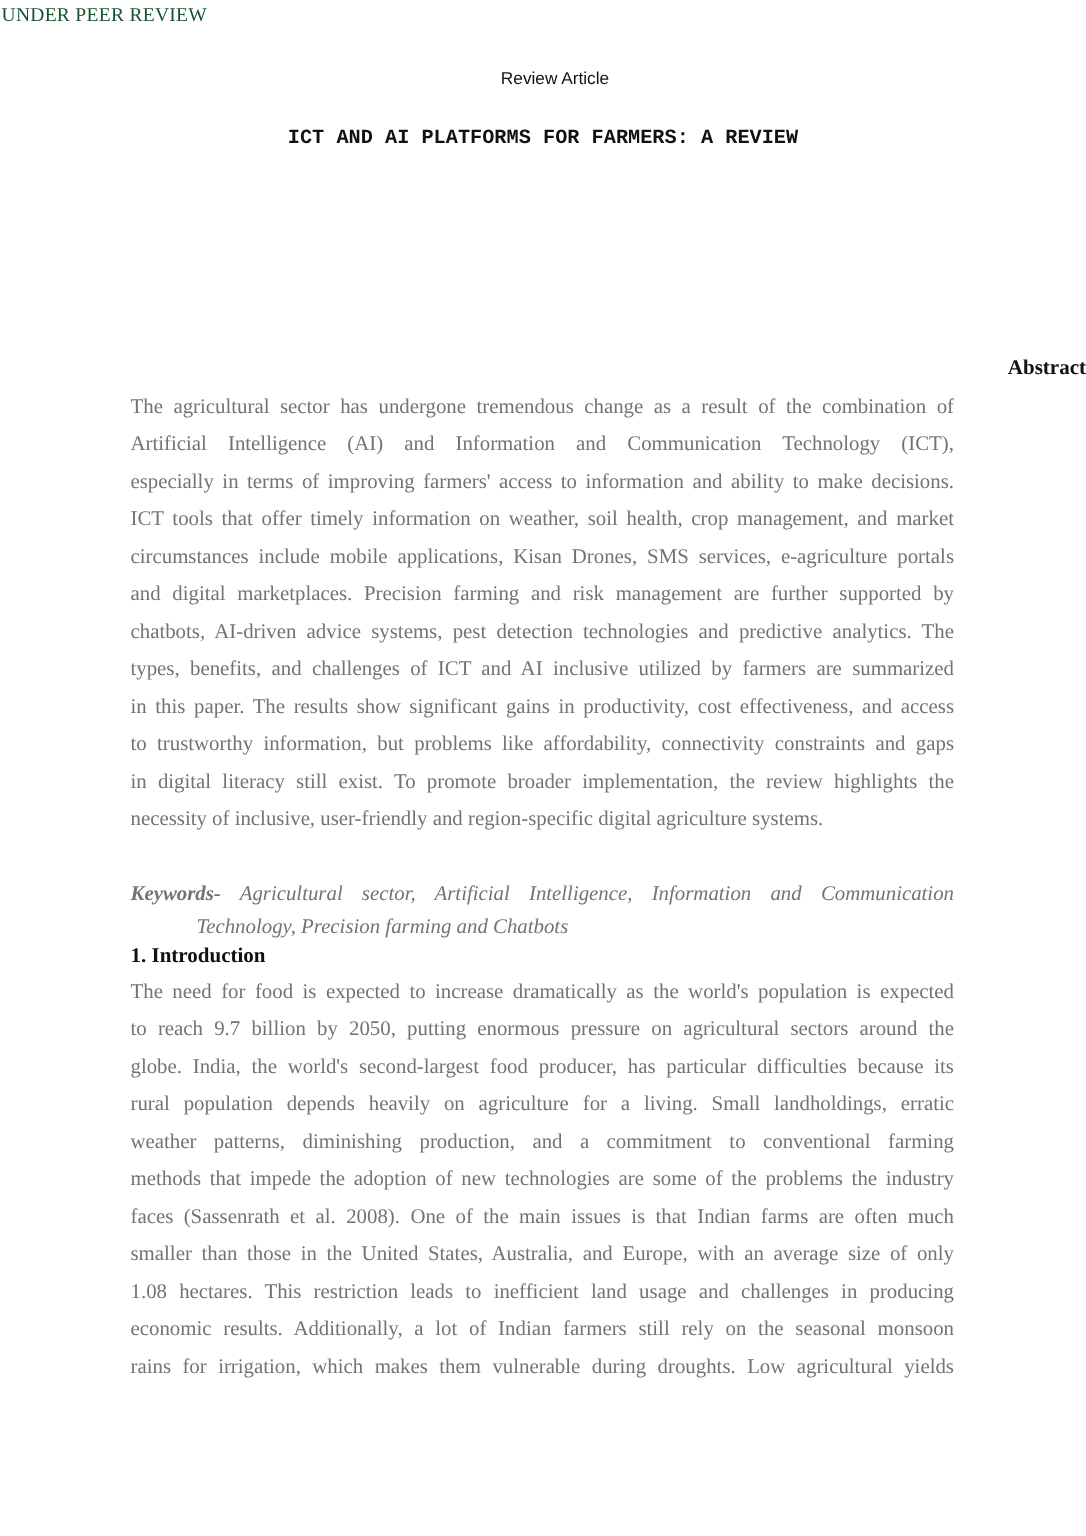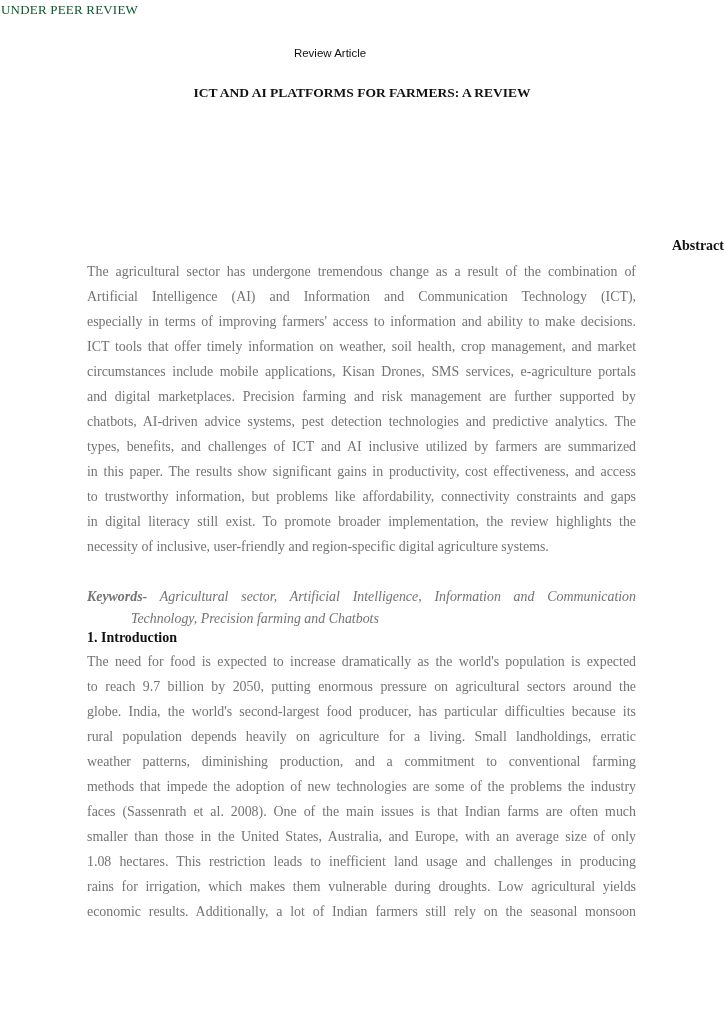--- a/index.html
+++ b/index.html
@@ -25,28 +25,29 @@
     }
     .article-type {
       position: absolute;
       left: 0;
       width: 660px;
       top: 47px;
       text-align: center;
       font-family: "Liberation Sans", "DejaVu Sans", sans-serif;
       font-size: 11.5px;
       color: #111;
+      padding-left: 40px;
     }
     .title {
       position: absolute;
       left: 0;
       width: 724px;
       top: 85px;
       text-align: center;
-      font-family: Liberation Serif, serif;
+      font-family: Liberation Mono, monospace;
       font-weight: bold;
       font-size: 13.5px;
       color: #111;
     }
     .abstract-heading {
       position: absolute;
       left: 0;
       width: 724px;
       top: 238px;
       text-align: right;
@@ -125,15 +126,15 @@
 <div class="text-block intro-body">
   <span class="line">The need for food is expected to increase dramatically as the world's population is expected</span>
   <span class="line">to reach 9.7 billion by 2050, putting enormous pressure on agricultural sectors around the</span>
   <span class="line">globe. India, the world's second-largest food producer, has particular difficulties because its</span>
   <span class="line">rural population depends heavily on agriculture for a living. Small landholdings, erratic</span>
   <span class="line">weather patterns, diminishing production, and a commitment to conventional farming</span>
   <span class="line">methods that impede the adoption of new technologies are some of the problems the industry</span>
   <span class="line">faces (Sassenrath et al. 2008). One of the main issues is that Indian farms are often much</span>
   <span class="line">smaller than those in the United States, Australia, and Europe, with an average size of only</span>
   <span class="line">1.08 hectares. This restriction leads to inefficient land usage and challenges in producing</span>
+  <span class="line">economic results. Additionally, a lot of Indian farmers still rely on the seasonal monsoon</span>
   <span class="line">rains for irrigation, which makes them vulnerable during droughts. Low agricultural yields</span>
-  <span class="line">economic results. Additionally, a lot of Indian farmers still rely on the seasonal monsoon</span>
 </div>
 
 </body></html>

